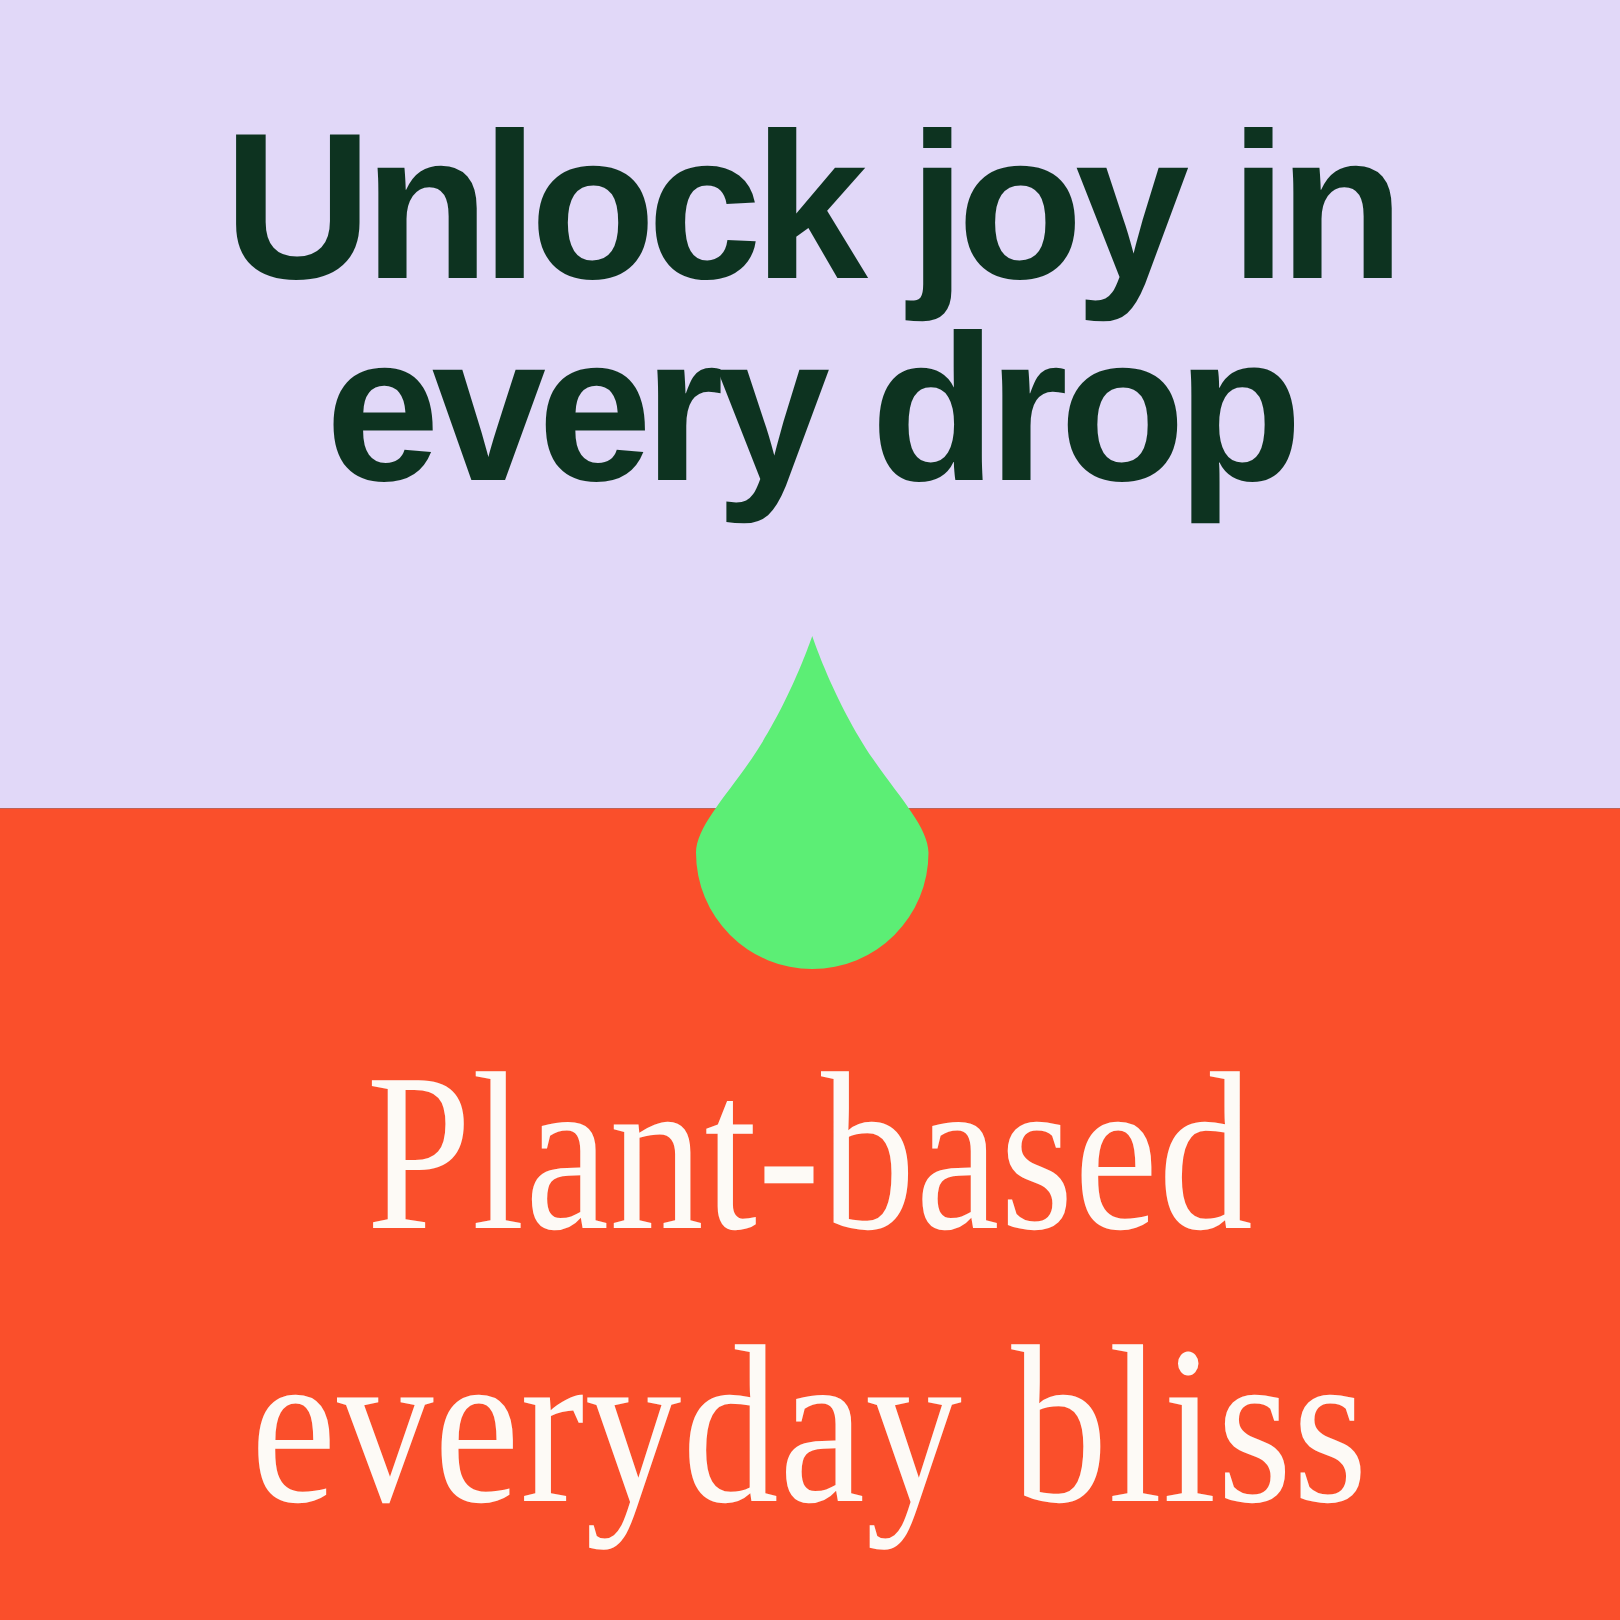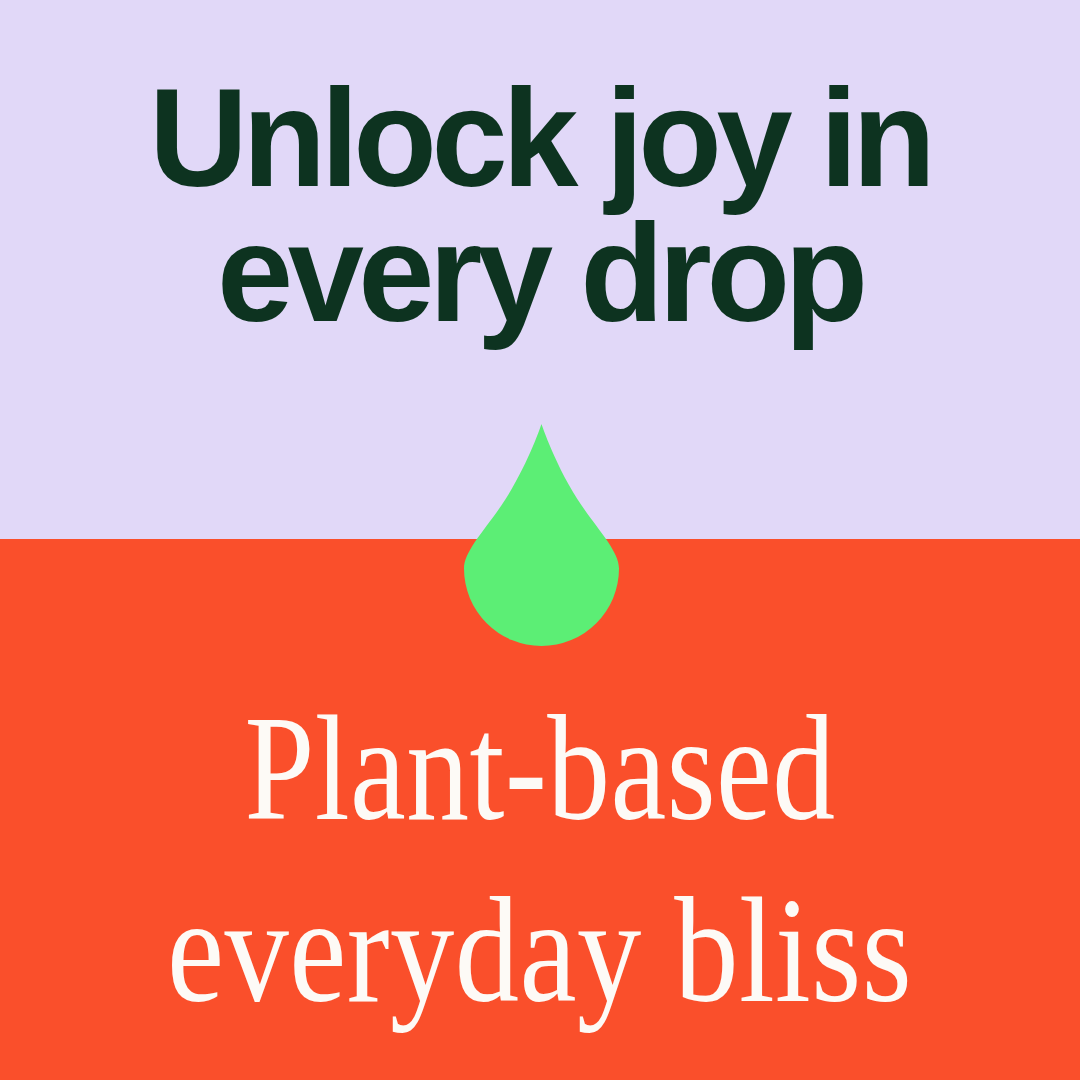--- a/index.html
+++ b/index.html
@@ -39,21 +39,20 @@
 
   
   #headline {
     position: absolute;
     top: 0;
     left: 0;
     width: 1080px;
     height: 420px;
     display: flex;
     flex-direction: column;
-    align-items: center;
     justify-content: flex-start;
     padding-top: 72px;
     box-sizing: border-box;
     z-index: 3;
     pointer-events: none;
   }
 
   .headline-line {
     display: block;
     color: #0d3320;

